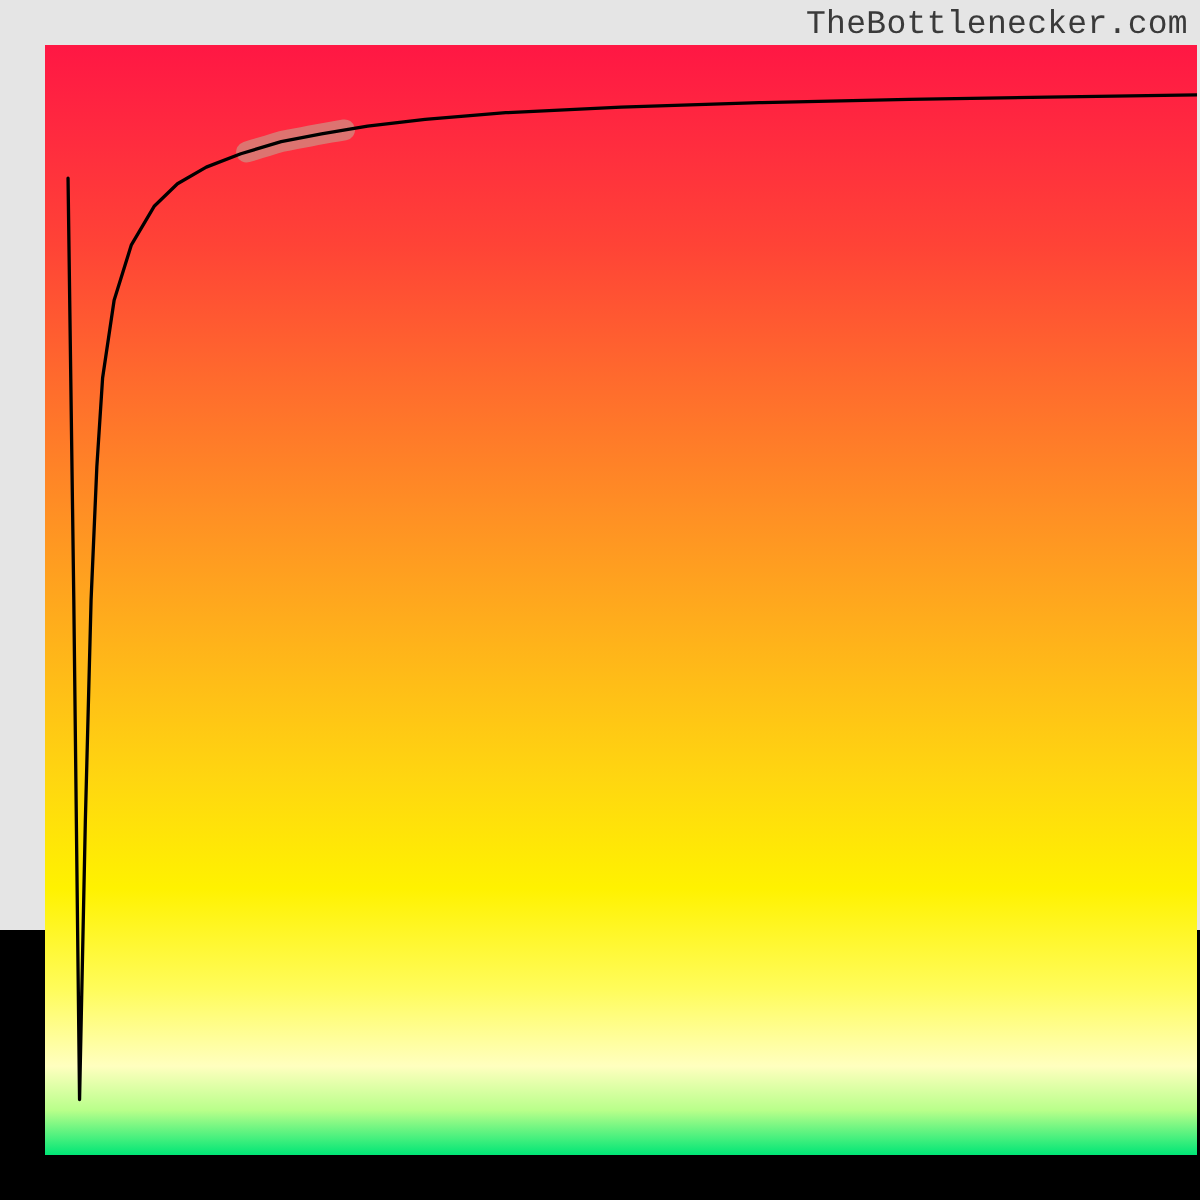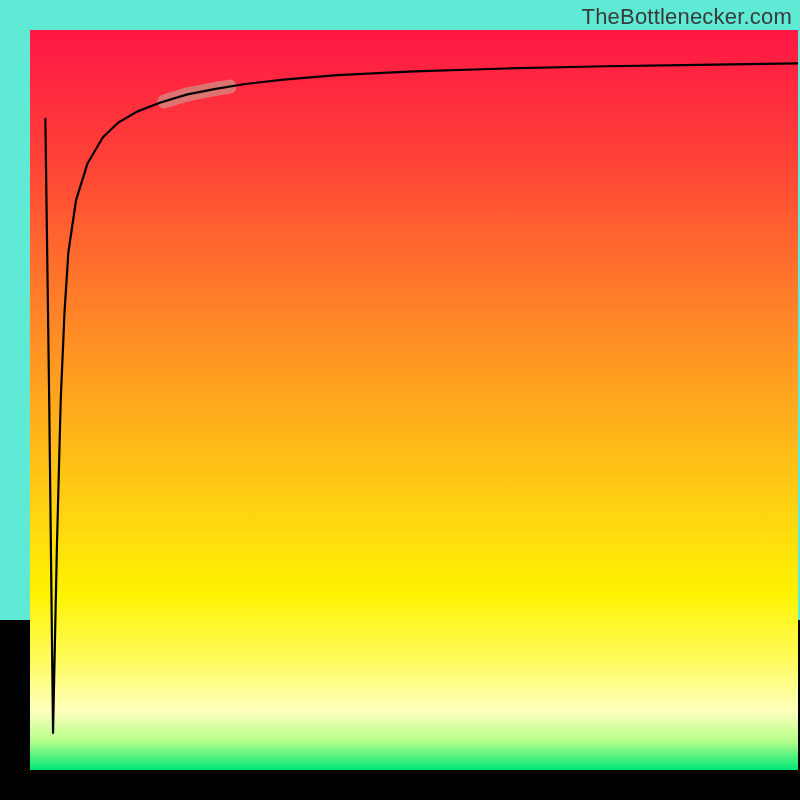--- a/index.html
+++ b/index.html
@@ -8,21 +8,22 @@
     width: 800px;
     height: 800px;
     overflow: hidden;
     font-family: Arial, Helvetica, sans-serif;
     background: #000;
   }
   .chart-container {
     position: relative;
     width: 800px;
     height: 620px;
-    background: #5eead4;
+    background: #e5e5e5;
+    font-family: Liberation Mono, monospace;
   }
   .plot-area {
     position: absolute;
     left: 30px;
     top: 30px;
     width: 768px;
     height: 740px;
     background: linear-gradient(
       to bottom,
       #ff1744 0%,

